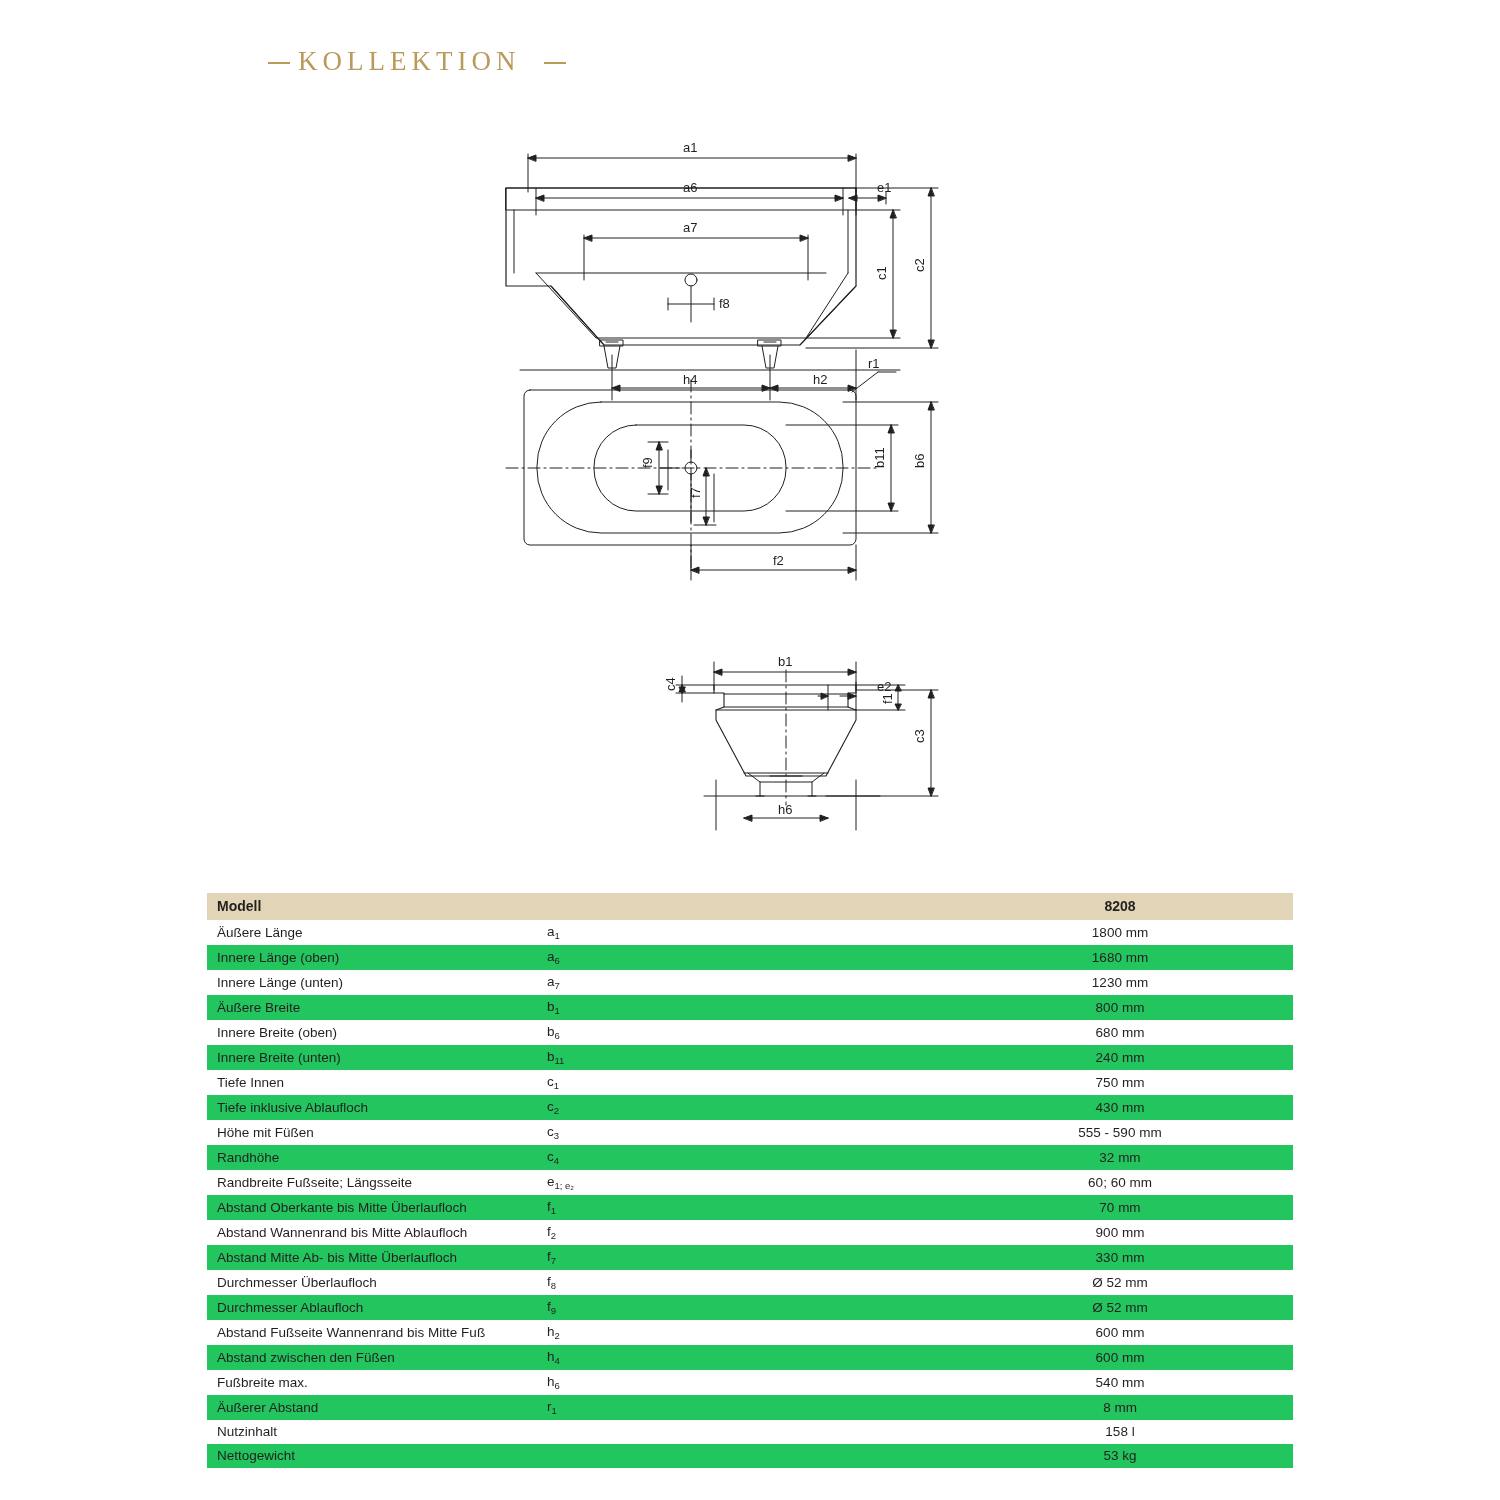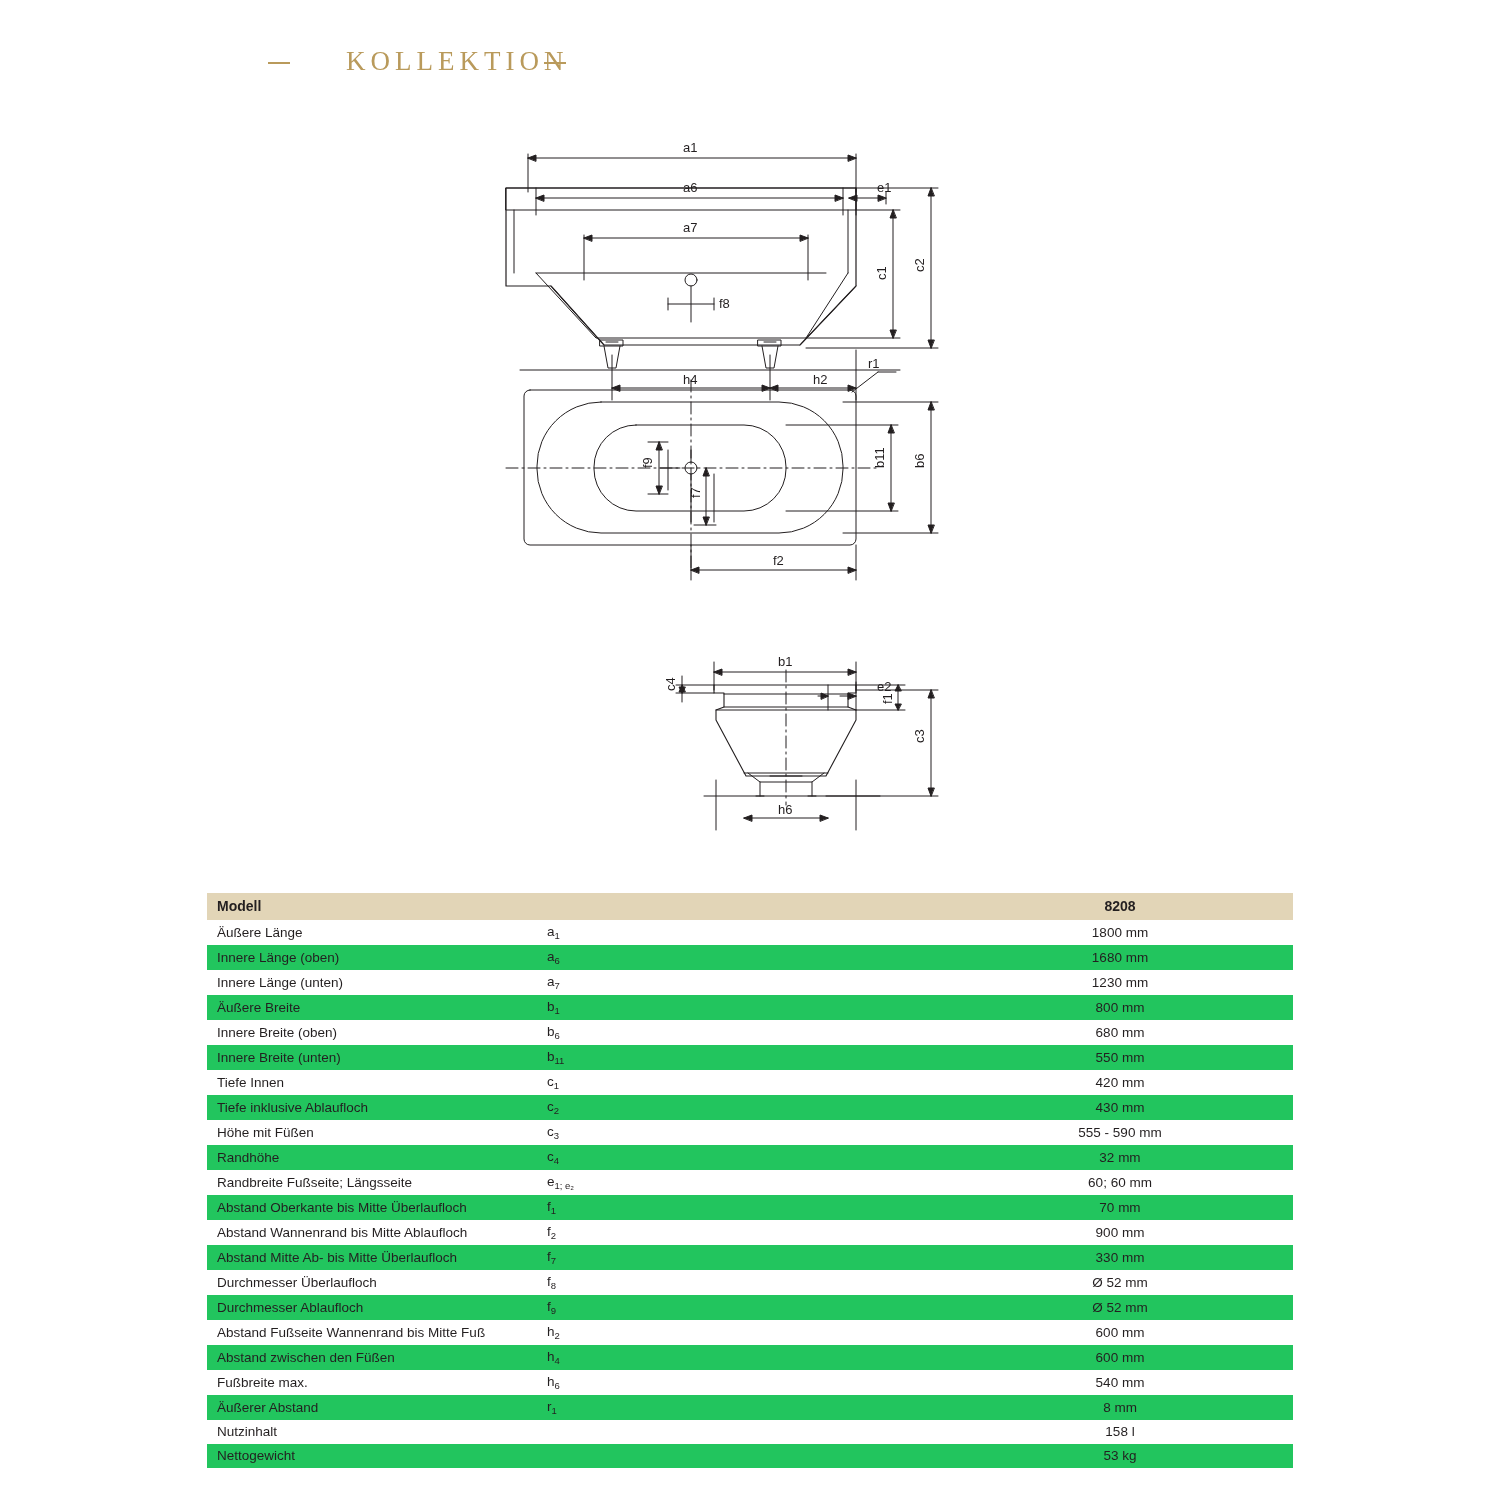--- a/index.html
+++ b/index.html
@@ -33,21 +33,20 @@
     font-size: 27px;
     letter-spacing: 5px;
     font-family: "Liberation Serif", serif;
     white-space: nowrap;
     overflow: hidden;
   }
   .brand .word {
     position: absolute;
     left: 30px;
     top: 6px;
-    margin-left: 48px;
   }
   .brand .dash-l, .brand .dash-r {
     position: absolute;
     top: 22px;
     height: 2px;
     background: #b99a5b;
   }
   .brand .dash-l { left: 0px; width: 22px; }
   .brand .dash-r { left: 276px; width: 22px; }
 
@@ -378,26 +377,26 @@
           <td class="col-val">800 mm</td>
         </tr>
         <tr>
           <td class="col-label">Innere Breite (oben)</td>
           <td class="col-sym"><span class="sym">b<sub>6</sub></span></td>
           <td class="col-val">680 mm</td>
         </tr>
         <tr class="alt">
           <td class="col-label">Innere Breite (unten)</td>
           <td class="col-sym"><span class="sym">b<sub>11</sub></span></td>
-          <td class="col-val">550 mm</td>
+          <td class="col-val">240 mm</td>
         </tr>
         <tr>
           <td class="col-label">Tiefe Innen</td>
           <td class="col-sym"><span class="sym">c<sub>1</sub></span></td>
-          <td class="col-val">420 mm</td>
+          <td class="col-val">750 mm</td>
         </tr>
         <tr class="alt">
           <td class="col-label">Tiefe inklusive Ablaufloch</td>
           <td class="col-sym"><span class="sym">c<sub>2</sub></span></td>
           <td class="col-val">430 mm</td>
         </tr>
         <tr>
           <td class="col-label">Höhe mit Füßen</td>
           <td class="col-sym"><span class="sym">c<sub>3</sub></span></td>
           <td class="col-val">555 - 590 mm</td>

